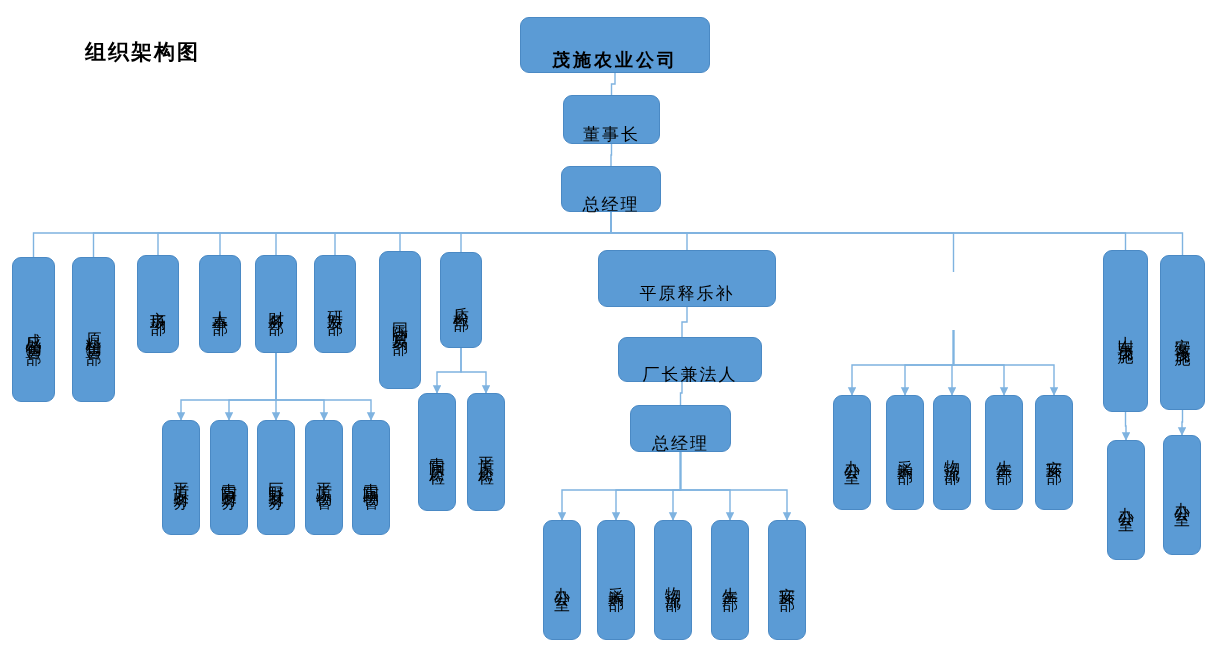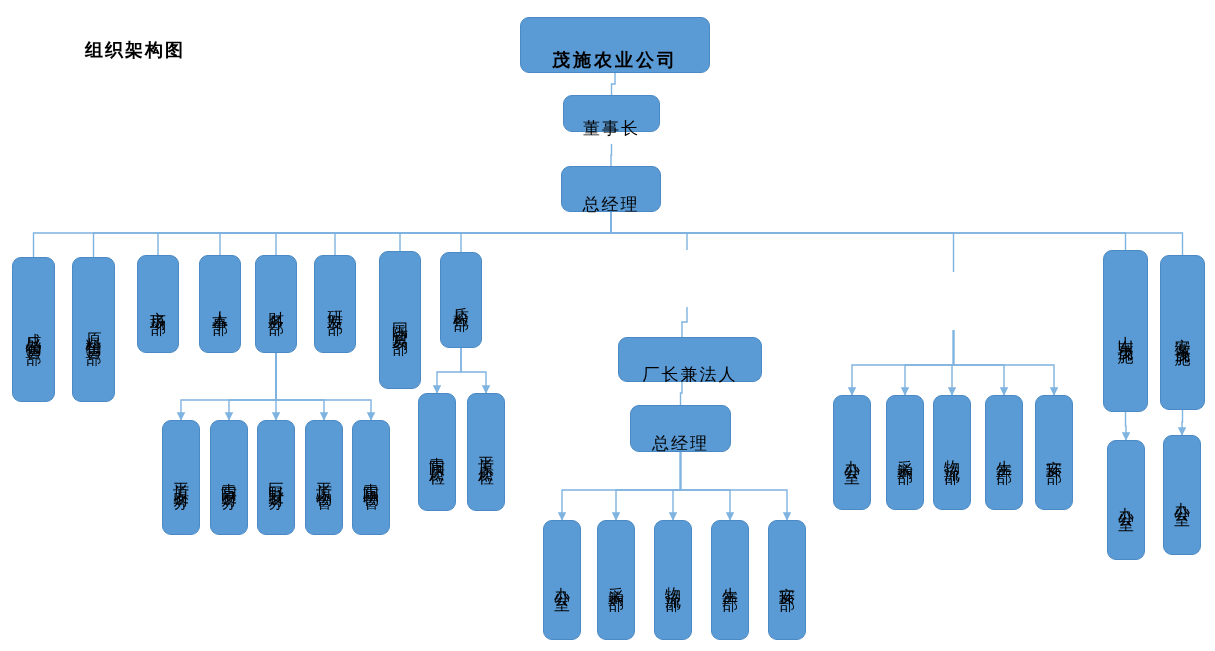--- a/index.html
+++ b/index.html
@@ -13,21 +13,21 @@
   #stage{
     position:relative;
     width:1215px;height:651px;
     background:var(--bg);
     overflow:hidden;
     font-family:"Liberation Serif","DejaVu Serif",serif;
   }
   #page-title{
     position:absolute;left:85px;top:38px;
     font-family:"Liberation Sans","DejaVu Sans",sans-serif;
-    font-weight:bold;font-size:18px;color:var(--text);
+    font-weight:bold;font-size:21px;color:var(--text);
     letter-spacing:2px;
   }
   #edges{position:absolute;left:0;top:0;z-index:0;}
   .edge{fill:none;stroke:var(--line);stroke-width:1.4;}
   .node{
     position:absolute;z-index:1;
     background:var(--fill);
     border:1px solid var(--border);
     border-radius:9px;
     box-sizing:border-box;
@@ -93,21 +93,21 @@
       <polyline points="953.5,330 953.5,365 1004,365 1004,395" class="edge" marker-end="url(#arrowhead)"></polyline>
       <polyline points="953.5,330 953.5,365 1054,365 1054,395" class="edge" marker-end="url(#arrowhead)"></polyline>
       <polyline points="1125.5,412 1125.5,426 1126,426 1126,440" class="edge" marker-end="url(#arrowhead)"></polyline>
       <polyline points="1182.5,410 1182.5,422 1182,422 1182,435" class="edge" marker-end="url(#arrowhead)"></polyline>
     </svg>
   <div id="page-title">组织架构图</div>
 
 <div class="node hz bold" style="left: 520px; top: 17px; width: 190px; height: 56px;">
       <span class="label">茂施农业公司</span>
     </div>
-    <div class="node hz" style="left: 563px; top: 95px; width: 97px; height: 37px;">
+    <div class="node hz" style="left: 563px; top: 95px; width: 97px; height: 49px;">
       <span class="label">董事长</span>
     </div>
     <div class="node hz" style="left: 561px; top: 166px; width: 100px; height: 46px;">
       <span class="label">总经理</span>
     </div>
     <div class="node v" style="left: 12px; top: 257px; width: 43px; height: 145px;">
       <span class="label">成品销售部</span>
     </div>
     <div class="node v" style="left: 72px; top: 257px; width: 43px; height: 145px;">
       <span class="label">原料销售部</span>
@@ -122,20 +122,23 @@
       <span class="label">财务部</span>
     </div>
     <div class="node v" style="left: 314px; top: 255px; width: 42px; height: 98px;">
       <span class="label">研发部</span>
     </div>
     <div class="node v" style="left: 379px; top: 251px; width: 42px; height: 138px;">
       <span class="label">国际贸易部</span>
     </div>
     <div class="node v" style="left: 440px; top: 252px; width: 42px; height: 96px;">
       <span class="label">质检部</span>
+    </div>
+    <div class="node hz" style="left: 598px; top: 250px; width: 178px; height: 57px;">
+      <span class="label">平原释乐补</span>
     </div>
     <div class="node v" style="left: 1103px; top: 250px; width: 45px; height: 162px;">
       <span class="label">山东茂施</span>
     </div>
     <div class="node v" style="left: 1160px; top: 255px; width: 45px; height: 155px;">
       <span class="label">安徽茂施</span>
     </div>
     <div class="node v" style="left: 162px; top: 420px; width: 38px; height: 115px;">
       <span class="label">平原财务</span>
     </div>

